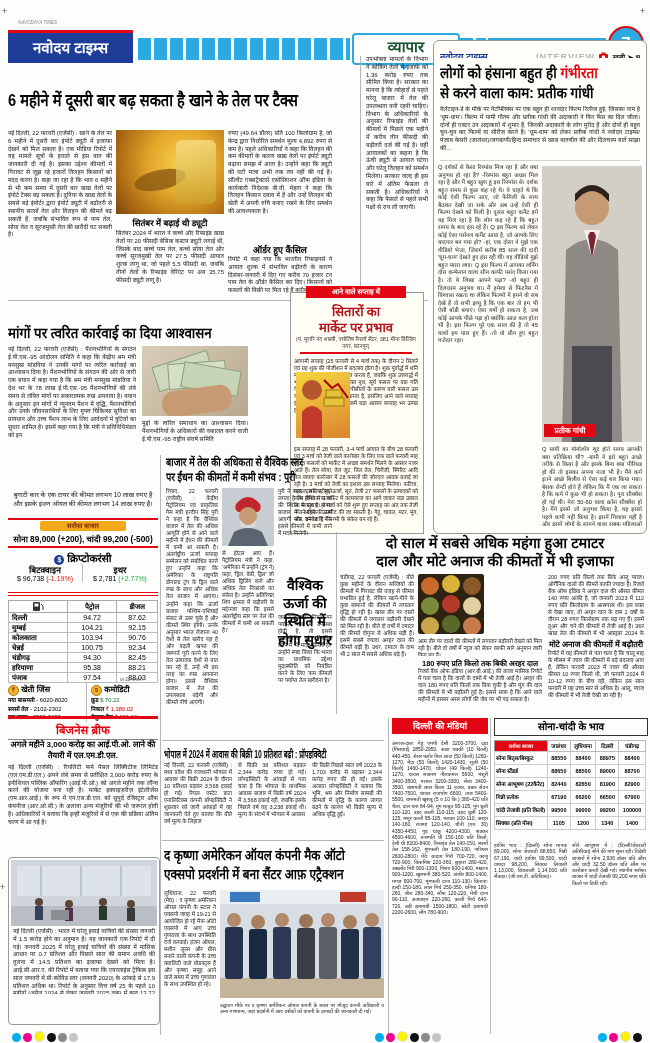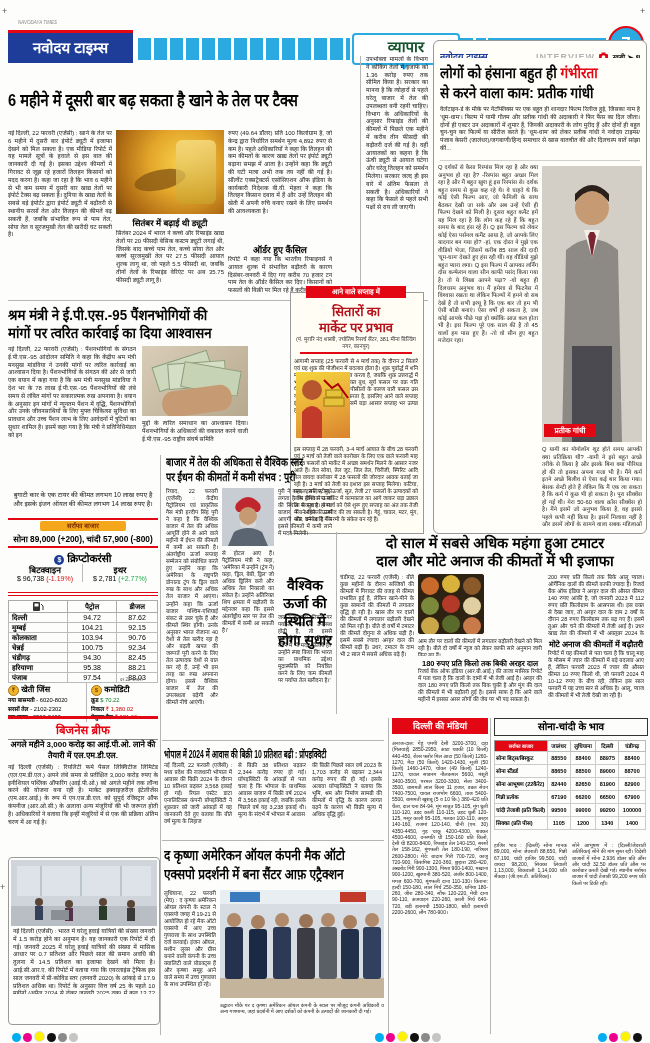--- a/index.html
+++ b/index.html
@@ -90,23 +90,20 @@
       <path d="M33 36 Q50 14 67 36 L67 28 Q50 10 33 28 Z" fill="#2b211a"></path>
       <path d="M20 276 L24 84 Q50 62 76 84 L80 276 Z" fill="#8d8a86"></path>
       <path d="M42 64 L50 92 L58 64 Z" fill="#f3efe8"></path>
       <path d="M46 70 L50 92 L54 70 L52 66 L48 66 Z" fill="#7a2430"></path>
       <rect x="30" y="180" width="40" height="96" fill="#4a4a50"></rect>
     </svg>
   </div>
   <div class="abs" style="left:544px;top:424px;width:52px;height:13px;background:#e30613;color:#fff;font-size:7.5px;font-weight:bold;line-height:13px;text-align:center;">प्रतीक गांधी</div>
   <div class="abs body" style="left:542px;top:446px;width:100px;height:80px;font-size:5.8px;">Q यामी का मोनोलॉग शूट होते समय आपकी क्या प्रतिक्रिया थी? -यामी ने इसे बहुत अच्छे तरीके से किया है और इसके बिना क्या पीरियड हो की तो इसका अपना मजा भी है। मैंने कर्म इतने अच्छे बिलीव से ऐसा कई बार किया गया। बेसक सेन्टी होते हैं लेकिन कि मैं एक ला सकता है कि कर्म में कुछ भी हो सकता है। पूरा सीक्वेंस हो गई थी। मेरा 50-60 वाला क्रॉस सीक्वेंस हो है। मैंने इसमें जो अनुभव किया है, वह इससे पहले कभी नहीं किया है। इसमें मिलावा नहीं है और इसमें लोगों के सामने वाला सबक महिलाओं के सामने रखती हूं। सिर्फ एक हाफ पैंट में हूं। वह बहुत ही अलग अनुभव था।</div>
 
-  <div class="abs" style="left:8px;top:304px;width:278px;height:20px;overflow:hidden;">
-    <span class="hl fit" style="font-size:14.5px;transform:scaleX(0.92);">श्रम मंत्री ने ई.पी.एस.-95 पैंशनभोगियों की</span>
-  </div>
   <div class="abs" style="left:8px;top:322px;width:278px;height:20px;overflow:hidden;">
     <span class="hl fit" style="font-size:14.5px;transform:scaleX(0.92);">मांगों पर त्वरित कार्रवाई का दिया आश्वासन</span>
   </div>
   <div class="abs body" style="left:8px;top:346px;width:128px;height:108px;">नई दिल्ली, 22 फरवरी (एजेंसी) : पैंशनभोगियों के संगठन ई.पी.एस.-95 आंदोलन समिति ने कहा कि केंद्रीय श्रम मंत्री मनसुख मांडविया ने उनकी मांगों पर त्वरित कार्रवाई का आश्वासन दिया है। पैंशनभोगियों के संगठन की ओर से जारी एक बयान में कहा गया है कि श्रम मंत्री मनसुख मांडविया ने देश भर के 78 लाख ई.पी.एस.-95 पैंशनभोगियों की लंबे समय से लंबित मांगों पर सकारात्मक रुख अपनाया है। बयान के अनुसार इन मांगों में न्यूनतम पैंशन में वृद्धि, पैंशनभोगियों और उनके जीवनसाथियों के लिए मुफ्त चिकित्सा सुविधा का प्रावधान और उच्च पैंशन लाभ के लिए आवेदनों में त्रुटियों का सुधार शामिल है। इसमें कहा गया है कि मंत्री ने प्रतिनिधिमंडल को इन</div>
   <div class="abs photo" style="left:142px;top:346px;width:106px;height:70px;background:linear-gradient(135deg,#d9cdb8,#b7a98e);">
     <div class="abs" style="left:12px;top:12px;width:56px;height:24px;background:#cdd8bd;border:1px solid #8a9a78;transform:rotate(-18deg);"></div>
     <div class="abs" style="left:26px;top:16px;width:56px;height:24px;background:#d5dfc6;border:1px solid #8a9a78;transform:rotate(-4deg);"></div>
     <div class="abs" style="left:40px;top:20px;width:56px;height:24px;background:#c7d3b5;border:1px solid #8a9a78;transform:rotate(10deg);"></div>
     <div class="abs" style="left:20px;top:42px;width:70px;height:26px;border-radius:12px;background:#c69a72;transform:rotate(-8deg);"></div>
   </div>
@@ -130,21 +127,21 @@
       <rect x="28" y="26" width="20" height="8" fill="#e6c23a" stroke="#9a7a12"></rect>
       <rect x="30" y="18" width="16" height="7" fill="#e6c23a" stroke="#9a7a12"></rect>
       <polyline points="28,8 36,16 42,12 52,26" stroke="#a00" stroke-width="2" fill="none"></polyline>
     </svg>
   </div>
   <div class="abs b55" style="left:294px;top:446px;width:124px;height:82px;">इस सप्ताह में 28 फरवरी, 3-4 मार्च आयात के बीच 28 फरवरी एवं 3 मार्च को तेजी वाले कारोबार के लिए एक वाले फरवरी माह में 28 फसलों को मार्केट में अच्छा समर्थन मिलने के आसार नजर आते हैं। तेल सोया, तेल जूट, तिल तेल, चिरौंजी, स्पिरिट आदि तेल वायदा कारोबार में 28 फसलों की जोरदार आवक बताई जा रही है। 3 मार्च को तेजी का इशारा इस सप्ताह मिलेगा। कटिया, फसल, सन, स्टील, ऊर्जा, सूत, तेजी 27 फसलों के उत्पादकों को लाभ होगा। नेपा मार्केट में कामकाज का आगे जाकर बड़ा उछाल आ सकता है। 4 मार्च को ऐसे शुरू हुए सप्ताह का अंत तक तेजी में बने रहने की उम्मीद की जा सकती है। गेहूं, चावल, मटर, मूंग, मोठ, चने आदि में नरमी के संकेत बन रहे हैं।</div>
 
   <div class="abs center" style="left:10px;top:490px;width:146px;font-size:6.5px;line-height:1.4;color:#222;">बुगाटी कार के एक टायर की कीमत लगभग 10 लाख रुपए है और इसके इंजन ऑयल की कीमत लगभग 14 लाख रुपए है।</div>
   <div class="abs redrule" style="left:8px;top:518px;width:150px;height:1.5px;"></div>
   <div class="abs" style="left:40px;top:521px;width:86px;height:10px;background:#f5a71c;color:#7a2d00;font-weight:bold;font-size:6.5px;line-height:10px;text-align:center;border-radius:2px;">सर्राफा बाजार</div>
-  <div class="abs center" style="left:8px;top:533px;width:150px;font-size:8.3px;font-weight:bold;color:#000;">सोना 89,000 (+200), चांदी 57,900 (-800)</div>
+  <div class="abs center" style="left:8px;top:533px;width:150px;font-size:8.3px;font-weight:bold;color:#000;">सोना 89,000 (+200), चांदी 99,200 (-500)</div>
   <div class="abs redrule" style="left:8px;top:546px;width:150px;height:1.5px;"></div>
   <div class="abs center" style="left:8px;top:551px;width:150px;font-size:10.5px;font-weight:bold;">
     <span style="display:inline-block;width:10px;height:10px;border-radius:50%;background:#1e3d98;color:#fff;font-size:7px;line-height:10px;">$</span>
     <span>क्रिप्टोकरंसी</span>
   </div>
   <div class="abs" style="left:8px;top:564px;width:150px;height:26px;">
     <div style="float:left;width:74px;border-right:1px solid #bbb;text-align:center;">
       <div style="font-size:8.5px;font-weight:bold;">बिटक्वाइन</div>
       <div style="font-size:7px;"><span>$ 96,738</span> <span style="color:#d11;">(-1.19%)</span></div>
     </div>

